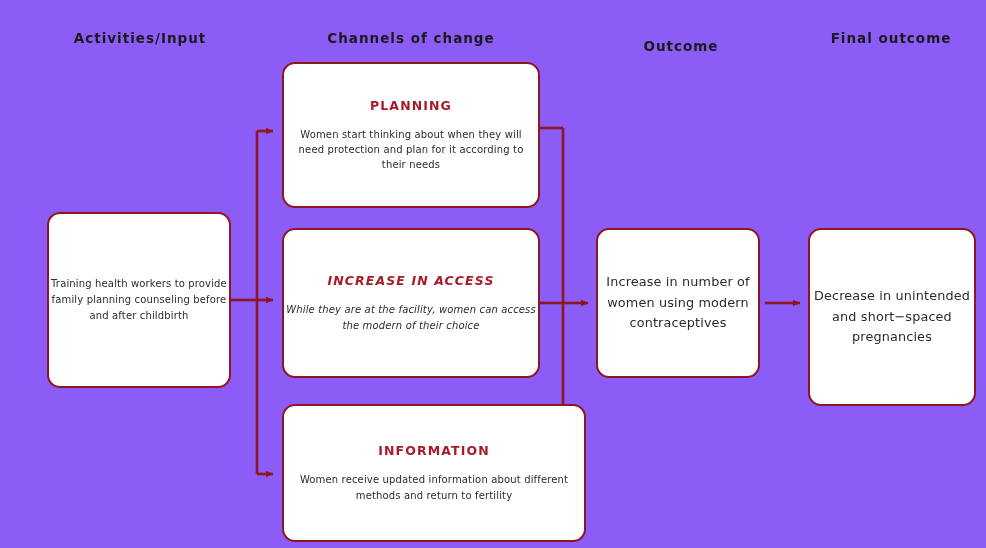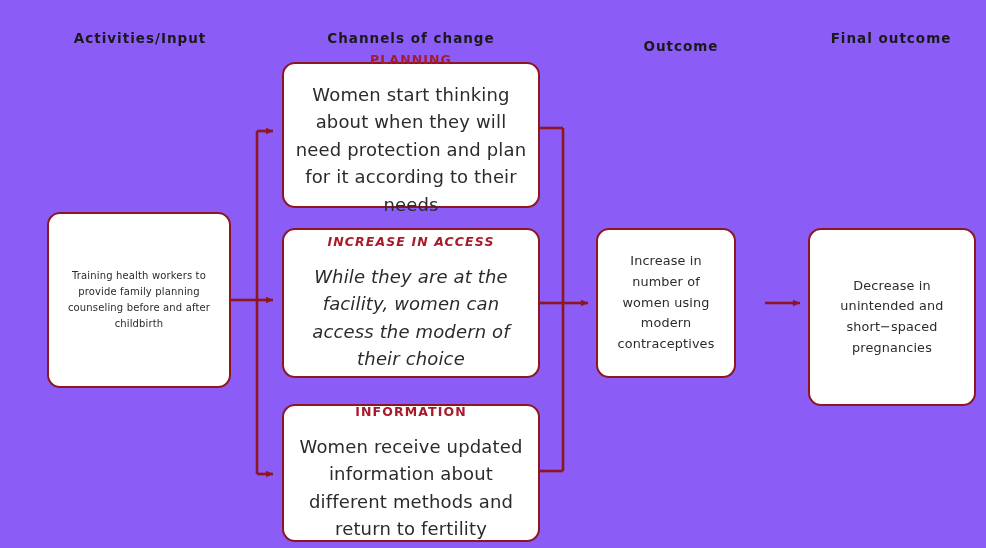--- a/index.html
+++ b/index.html
@@ -47,34 +47,34 @@
     position: absolute;
     box-sizing: border-box;
     border: 2.5px solid #8E1621;
     border-radius: 13px;
     background: #ffffff;
     display: flex;
     flex-direction: column;
     align-items: center;
     justify-content: center;
     text-align: center;
-    padding: 6px 10px;
+    padding: 6px 2px;
   }
   .node .title {
     font-family: "DejaVu Sans", sans-serif;
     font-weight: bold;
     font-size: 12.5px;
     letter-spacing: 1.1px;
     color: #A81B29;
     margin-bottom: 14px;
     white-space: nowrap;
   }
   .node .body {
     font-family: "DejaVu Sans", sans-serif;
-    font-size: 18px;
+    font-size: 10px;
     line-height: 1.52;
     color: #2b2b2b;
     letter-spacing: 0.15px;
   }
   .node.plain .body {
     font-size: 10px;
     line-height: 1.62;
   }
   .node.narrow .body {
     font-size: 12.8px;
@@ -133,26 +133,26 @@
   <div class="node" style="left:282px; top:62px; width:258px; height:146px;">
     <div class="title">PLANNING</div>
     <div class="body">Women start thinking about when they will need protection and plan for it according to their needs</div>
   </div>
 
   <div class="node" style="left:282px; top:228px; width:258px; height:150px;font-style:italic;">
     <div class="title">INCREASE IN ACCESS</div>
     <div class="body">While they are at the facility, women can access the modern of their choice</div>
   </div>
 
-  <div class="node" style="left:282px; top:404px; width:258px; height:138px;">
+  <div class="node" style="left:282px; top:404px; width:304px; height:138px;">
     <div class="title">INFORMATION</div>
     <div class="body">Women receive updated information about different methods and return to fertility</div>
   </div>
 
-  <div class="node narrow" style="left:596px; top:228px; width:140px; height:150px;">
+  <div class="node narrow" style="left:596px; top:228px; width:164px; height:150px;">
     <div class="body">Increase in number of women using modern contraceptives</div>
   </div>
 
   <div class="node narrow" style="left:808px; top:228px; width:168px; height:178px;">
     <div class="body">Decrease in unintended and short−spaced pregnancies</div>
   </div>
 
 </div>
 
 </body></html>

